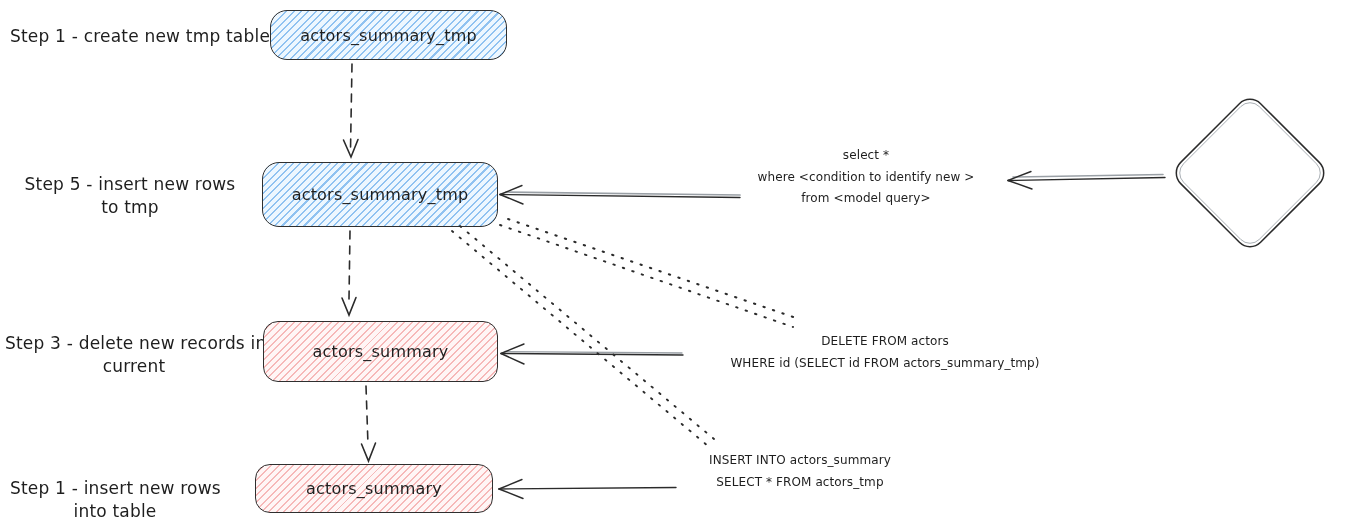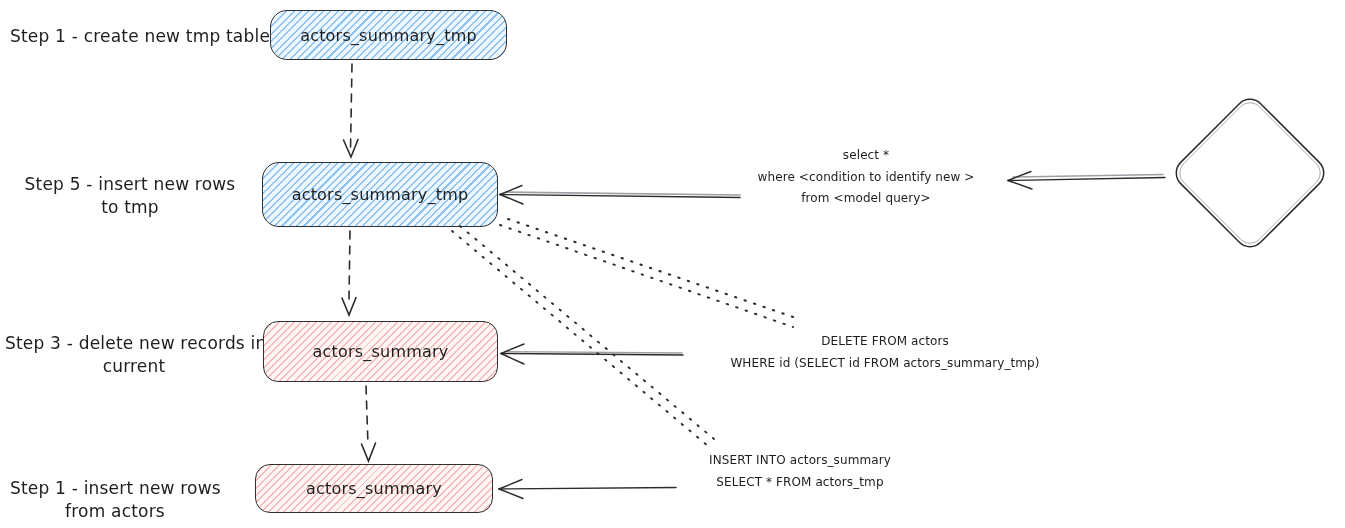--- a/index.html
+++ b/index.html
@@ -83,21 +83,21 @@
     <div>to tmp</div>
   </div>
 
   <div class="step-label" style="left:5px; top:332px; width:258px;">
     <div>Step 3 - delete new records in</div>
     <div>current</div>
   </div>
 
   <div class="step-label" style="left:10px; top:477px; width:210px;">
     <div>Step 1 - insert new rows</div>
-    <div>from actors</div>
+    <div>into table</div>
   </div>
 
   <div class="node blue" style="left:270px; top:10px; width:237px; height:50px;">
     <span class="node-label">actors_summary_tmp</span>
   </div>
 
   <div class="node blue" style="left:262px; top:162px; width:236px; height:65px;">
     <span class="node-label">actors_summary_tmp</span>
   </div>
 

